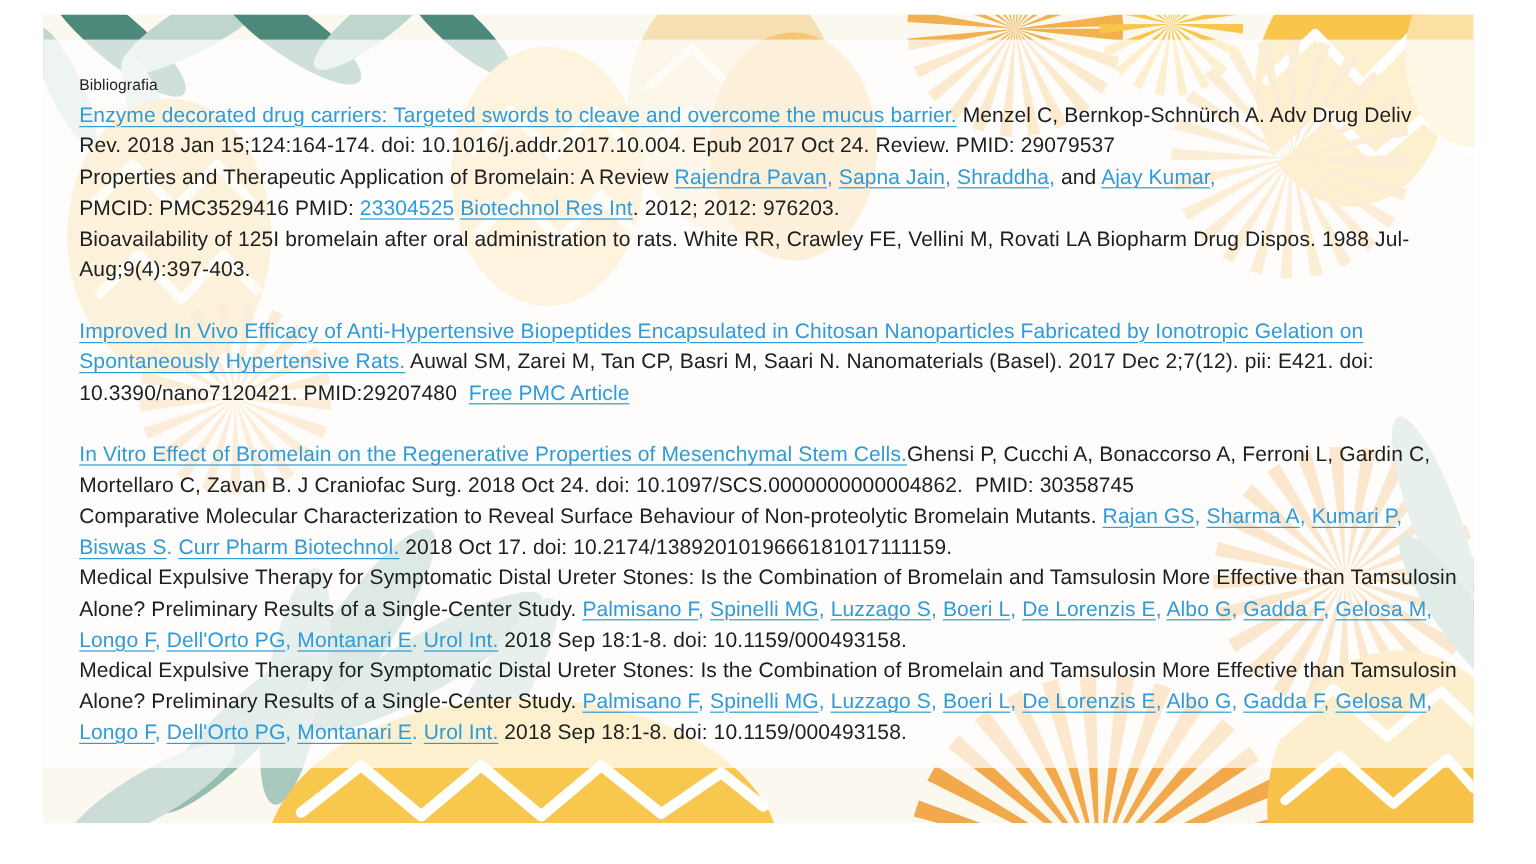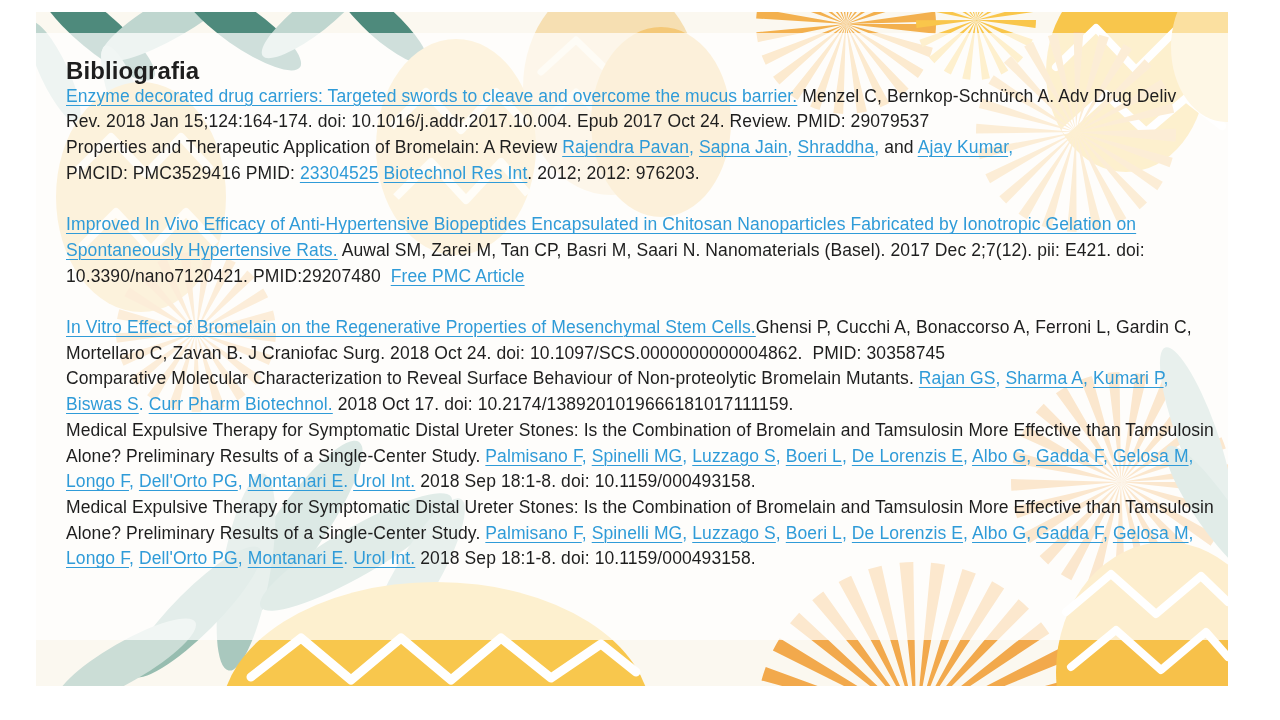--- a/index.html
+++ b/index.html
@@ -14,21 +14,21 @@
   .pattern{position:absolute;left:0;top:0;width:1192px;height:674px;}
   .overlay{
     position:absolute;left:0;right:0;top:21px;height:607px;
     background:rgba(255,255,255,0.73);
   }
   .content{
     position:absolute;left:30px;top:46px;width:1150px;
     color:var(--text,#1E1E1E);font-size:17.5px;line-height:25.7px;
     letter-spacing:0.1px;
   }
-  .title{font-weight:bold;font-size:24px;}
+  .title{font-weight:normal;font-size:13px;}
   .para{min-height:25.7px;}
   a.cite-link{
     color:var(--link,#2F9BD8);text-decoration:underline;
     text-decoration-thickness:1.4px;text-underline-offset:3px;cursor:pointer;margin-top:45px;
   }
   .sep{color:var(--link,#2F9BD8);}
   .plain{color:var(--text,#1E1E1E);}
 </style>
 </head>
 <body>
@@ -103,20 +103,21 @@
     </g>
   </svg>
 
   <div class="overlay"></div>
 
   <div class="content">
     <div class="para title">Bibliografia</div>
     <div>
         <div class="para"><a href="#" class="cite-link">Enzyme decorated drug carriers: Targeted swords to cleave and overcome the mucus barrier.</a><span class="plain"> Menzel C, Bernkop-Schnürch A. Adv Drug Deliv Rev. 2018 Jan 15;124:164-174. doi: 10.1016/j.addr.2017.10.004. Epub 2017 Oct 24. Review. PMID: 29079537</span></div>
         <div class="para"><span class="plain">Properties and Therapeutic Application of Bromelain: A Review </span><a href="#" class="cite-link">Rajendra Pavan</a><span class="sep">, </span><a href="#" class="cite-link">Sapna Jain</a><span class="sep">, </span><a href="#" class="cite-link">Shraddha</a><span class="sep">,</span><span class="plain"> and </span><a href="#" class="cite-link">Ajay Kumar</a><span class="sep">,</span><br><span class="plain">PMCID: PMC3529416 PMID: </span><a href="#" class="cite-link">23304525</a><span class="plain"> </span><a href="#" class="cite-link">Biotechnol Res Int</a><span class="plain">. 2012; 2012: 976203.</span></div>
+        <div class="para"><span class="plain">Bioavailability of 125I bromelain after oral administration to rats. White RR, Crawley FE, Vellini M, Rovati LA Biopharm Drug Dispos. 1988 Jul-Aug;9(4):397-403.</span></div>
         <div class="para">&nbsp;</div>
         <div class="para"><a href="#" class="cite-link">Improved In Vivo Efficacy of Anti-Hypertensive Biopeptides Encapsulated in Chitosan Nanoparticles Fabricated by Ionotropic Gelation on Spontaneously Hypertensive Rats.</a><span class="plain"> Auwal SM, Zarei M, Tan CP, Basri M, Saari N. Nanomaterials (Basel). 2017 Dec 2;7(12). pii: E421. doi: 10.3390/nano7120421. PMID:29207480 &nbsp;</span><a href="#" class="cite-link">Free PMC Article</a></div>
         <div class="para">&nbsp;</div>
         <div class="para"><a href="#" class="cite-link">In Vitro Effect of Bromelain on the Regenerative Properties of Mesenchymal Stem Cells.</a><span class="plain">Ghensi P, Cucchi A, Bonaccorso A, Ferroni L, Gardin C, Mortellaro C, Zavan B. J Craniofac Surg. 2018 Oct 24. doi: 10.1097/SCS.0000000000004862. &nbsp;PMID: 30358745</span></div>
         <div class="para"><span class="plain">Comparative Molecular Characterization to Reveal Surface Behaviour of Non-proteolytic Bromelain Mutants. </span><a href="#" class="cite-link">Rajan GS</a><span class="sep">, </span><a href="#" class="cite-link">Sharma A</a><span class="sep">, </span><a href="#" class="cite-link">Kumari P</a><span class="sep">, </span><a href="#" class="cite-link">Biswas S</a><span class="sep">. </span><a href="#" class="cite-link">Curr Pharm Biotechnol.</a><span class="plain"> 2018 Oct 17. doi: 10.2174/1389201019666181017111159.</span></div>
         <div class="para"><span class="plain">Medical Expulsive Therapy for Symptomatic Distal Ureter Stones: Is the Combination of Bromelain and Tamsulosin More Effective than Tamsulosin Alone? Preliminary Results of a Single-Center Study. </span><a href="#" class="cite-link">Palmisano F</a><span class="sep">, </span><a href="#" class="cite-link">Spinelli MG</a><span class="sep">, </span><a href="#" class="cite-link">Luzzago S</a><span class="sep">, </span><a href="#" class="cite-link">Boeri L</a><span class="sep">, </span><a href="#" class="cite-link">De Lorenzis E</a><span class="sep">, </span><a href="#" class="cite-link">Albo G</a><span class="sep">, </span><a href="#" class="cite-link">Gadda F</a><span class="sep">, </span><a href="#" class="cite-link">Gelosa M</a><span class="sep">, </span><a href="#" class="cite-link">Longo F</a><span class="sep">, </span><a href="#" class="cite-link">Dell'Orto PG</a><span class="sep">, </span><a href="#" class="cite-link">Montanari E</a><span class="sep">. </span><a href="#" class="cite-link">Urol Int.</a><span class="plain"> 2018 Sep 18:1-8. doi: 10.1159/000493158.</span></div>
         <div class="para"><span class="plain">Medical Expulsive Therapy for Symptomatic Distal Ureter Stones: Is the Combination of Bromelain and Tamsulosin More Effective than Tamsulosin Alone? Preliminary Results of a Single-Center Study. </span><a href="#" class="cite-link">Palmisano F</a><span class="sep">, </span><a href="#" class="cite-link">Spinelli MG</a><span class="sep">, </span><a href="#" class="cite-link">Luzzago S</a><span class="sep">, </span><a href="#" class="cite-link">Boeri L</a><span class="sep">, </span><a href="#" class="cite-link">De Lorenzis E</a><span class="sep">, </span><a href="#" class="cite-link">Albo G</a><span class="sep">, </span><a href="#" class="cite-link">Gadda F</a><span class="sep">, </span><a href="#" class="cite-link">Gelosa M</a><span class="sep">, </span><a href="#" class="cite-link">Longo F</a><span class="sep">, </span><a href="#" class="cite-link">Dell'Orto PG</a><span class="sep">, </span><a href="#" class="cite-link">Montanari E</a><span class="sep">. </span><a href="#" class="cite-link">Urol Int.</a><span class="plain"> 2018 Sep 18:1-8. doi: 10.1159/000493158.</span></div>
       </div>
   </div>
 

